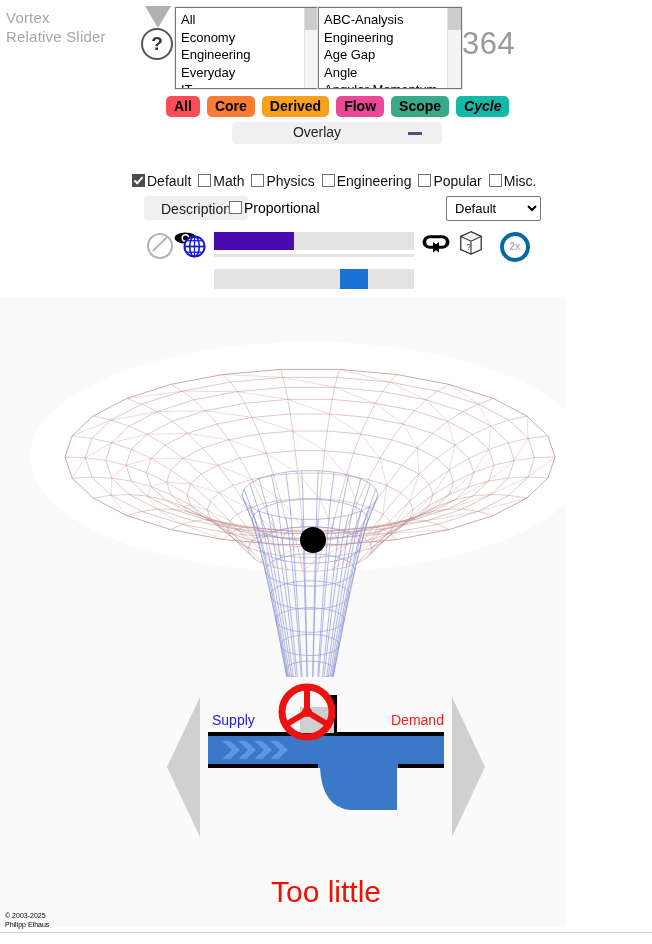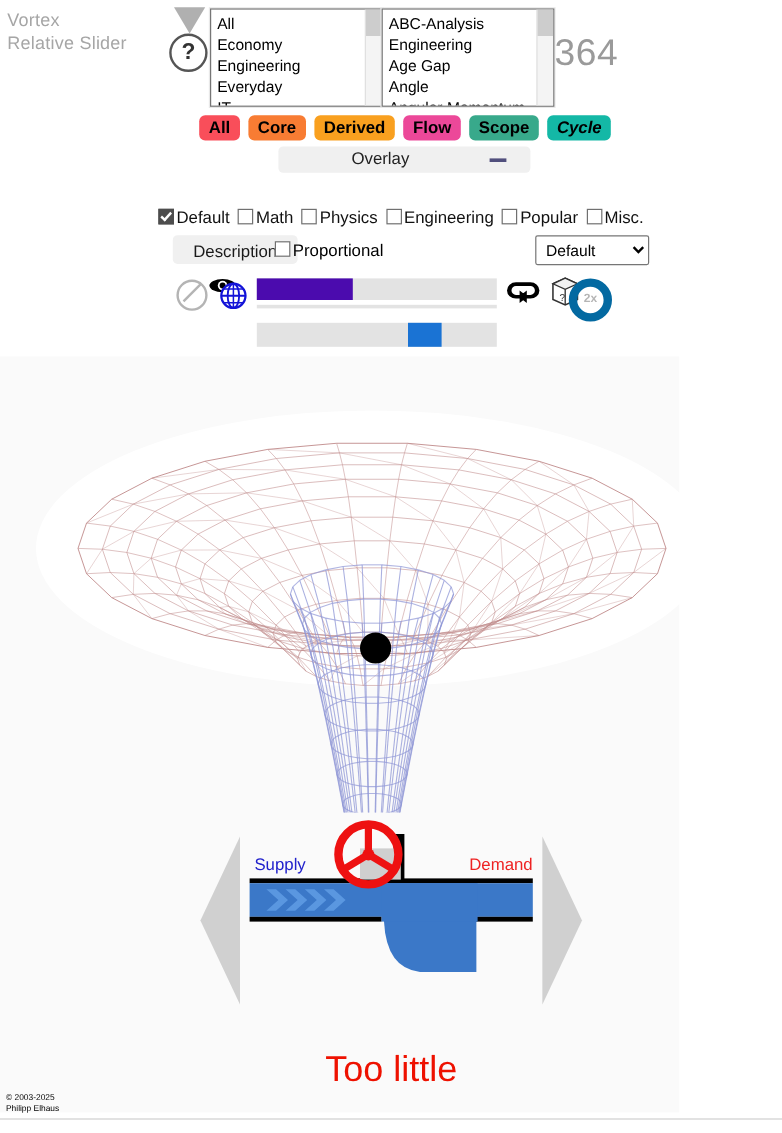--- a/index.html
+++ b/index.html
@@ -355,24 +355,24 @@
     cursor: pointer;
   }
   #icon-dice {
     position: absolute;
     left: 458px; top: 230px;
     width: 26px; height: 26px;
     cursor: pointer;
   }
   #icon-2x {
     position: absolute;
-    left: 474px; top: 232px;
+    left: 500px; top: 232px;
     width: 22px; height: 22px;
     border-radius: 50%;
-    border: 7px solid #0369a1;
+    border: 4px solid #0369a1;
     color: #b5b5b5;
     font-size: 10px;
     font-weight: bold;
     text-align: center;
     line-height: 21px;
     cursor: pointer;
   }
 
   
   #slider2-track {

